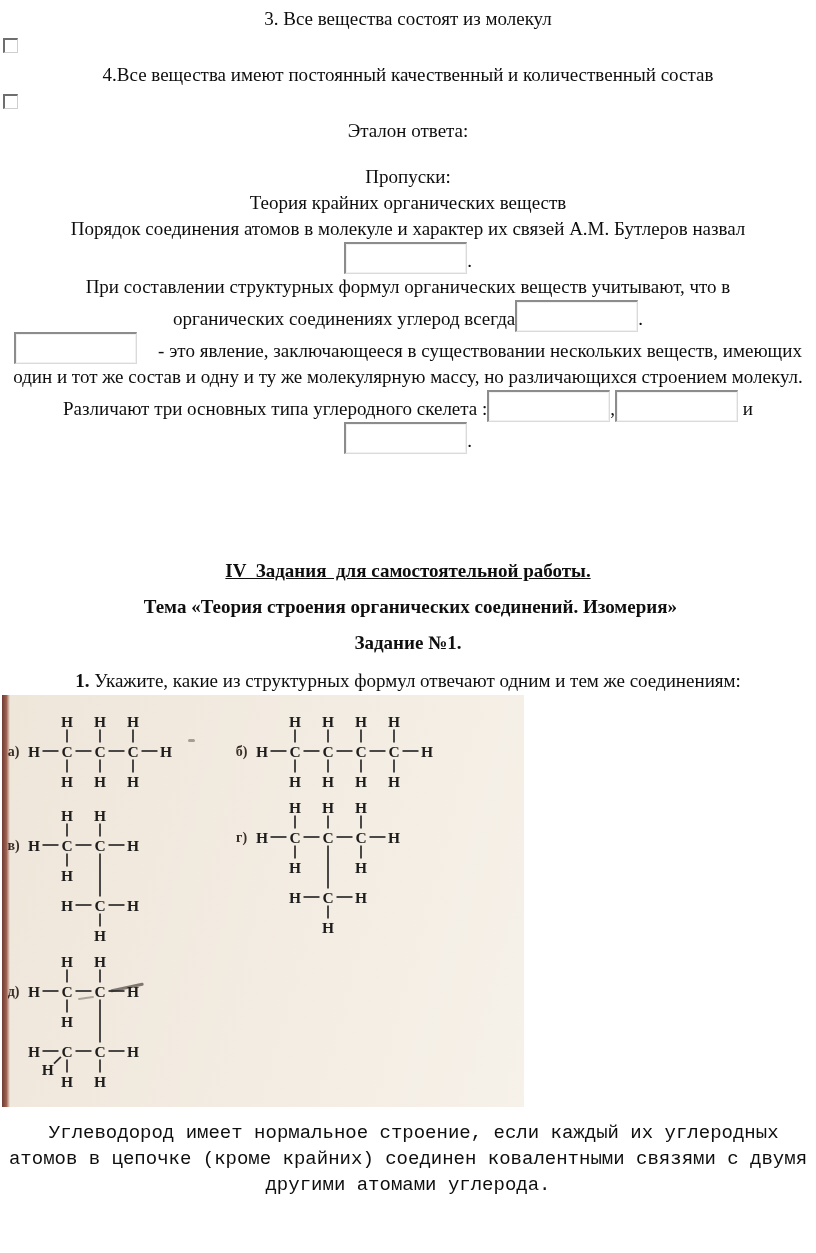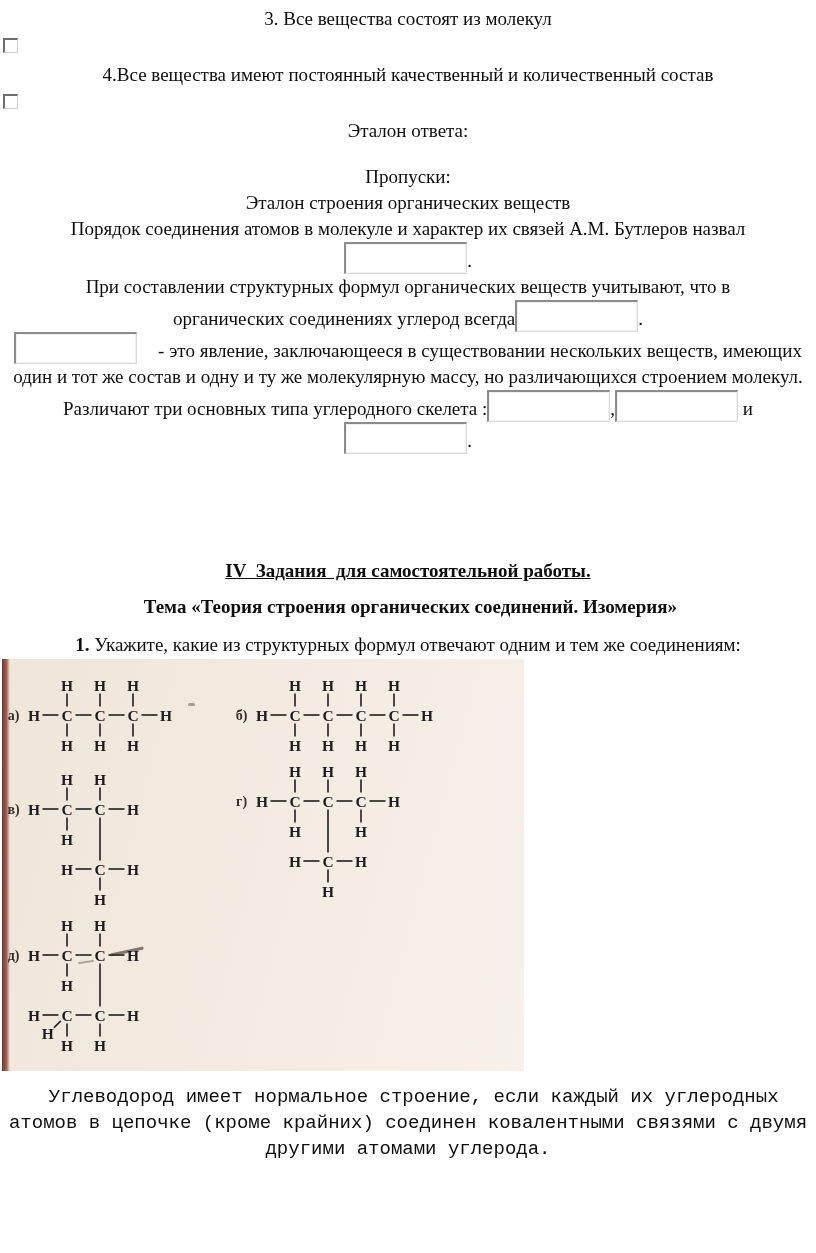--- a/index.html
+++ b/index.html
@@ -73,35 +73,36 @@
 
   <p class="line">3. Все вещества состоят из молекул</p>
   <div class="checkbox"></div>
 
   <p class="line">4.Все вещества имеют постоянный качественный и количественный состав</p>
   <div class="checkbox"></div>
 
   <p class="line">Эталон ответа:</p>
 
   <p class="line gap-title">Пропуски:</p>
-  <p class="line">Эталон строения органических веществ</p>
+  <p class="line">Теория крайних органических веществ</p>
 
   <p class="line">Порядок соединения атомов в молекуле и характер их связей А.М. Бутлеров назвал</p>
   <p class="line blank-row"><span class="blank"></span><span>.</span></p>
 
   <p class="line">При составлении структурных формул органических веществ учитывают, что в</p>
   <p class="line"><span>органических соединениях углерод всегда</span><span class="blank"></span><span>.</span></p>
 
   <p class="line"><span class="blank"></span><span class="dash-after-blank">- это явление, заключающееся в существовании нескольких веществ, имеющих один и тот же состав и одну и ту же молекулярную массу, но различающихся строением молекул.</span></p>
 
   <p class="line"><span>Различают три основных типа углеродного скелета :</span><span class="blank"></span><span>,</span><span class="blank"></span><span> и</span></p>
   <p class="line blank-row"><span class="blank"></span><span>.</span></p>
 
   <p class="line sec-heading">IV  Задания  для самостоятельной работы.</p>
   <p class="line sec-theme"> Тема «Теория строения органических соединений. Изомерия»</p>
+  <p class="line sec-task">Задание №1.</p>
 
   <p class="line question"><span class="bold">1.</span><span> Укажите, какие из структурных формул отвечают одним и тем же соединениям:</span></p>
 
   <div class="scan">
     <div class="scan-edge"></div>
     <div class="smudge s1"></div>
     <div class="smudge s2"></div>
     <div class="smudge s3"></div>
   <svg width="200" height="105" class="mol" style="left: 8px; top: 10px;">
         <line x1="32.5" y1="46.0" x2="48.5" y2="46.0"></line>

